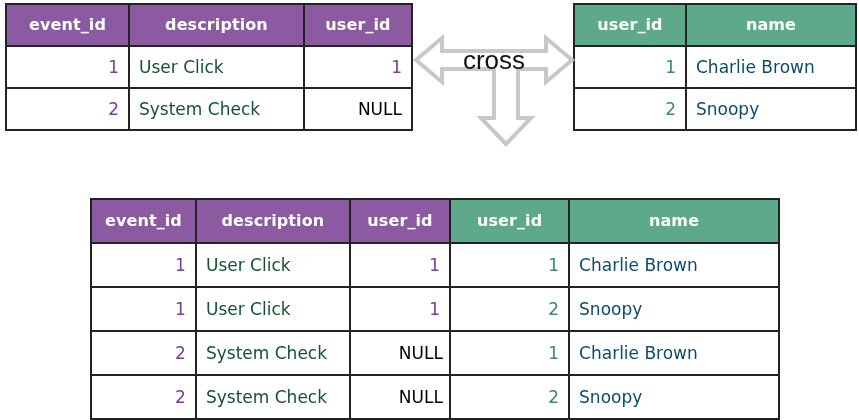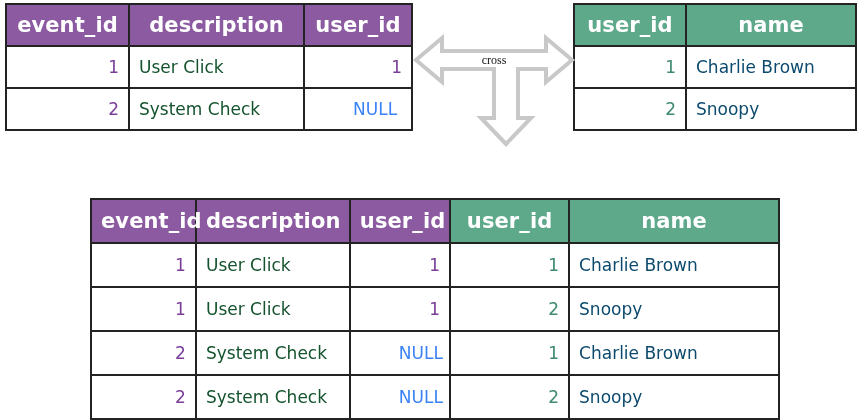--- a/index.html
+++ b/index.html
@@ -28,30 +28,30 @@
     font-size:17px;
     line-height:1;
     white-space:nowrap;
     vertical-align:middle;
   }
   .tbl th{
     color:#ffffff;
     font-weight:bold;
     text-align:center;
     letter-spacing:.1px;
-    font-size:21px;
+    font-size:16px;
   }
   .hdr-purple{background:#8B5AA0;}
   .hdr-green{background:#5FA98B;}
 
   td.num-purple{color:#7A3E98;text-align:right;font-weight:normal;}
   td.txt-purple{color:#14532d;text-align:left;}
   td.num-green{color:#3E8A6D;text-align:right;}
   td.txt-green{color:#0c4a6e;text-align:left;}
-  td.null-cell{color:#3b82f6;padding-left:48px;}
+  td.null-cell{color:#000000;text-align:right;padding-left:48px;}
 
   
   #tbl-events{left:5px;top:3px;width:406px;}
   #tbl-events col.c1{width:123px;}
   #tbl-events col.c2{width:175px;}
   #tbl-events col.c3{width:108px;}
 
   #tbl-users{left:573px;top:3px;width:282px;}
   #tbl-users col.c1{width:112px;}
   #tbl-users col.c2{width:170px;}
@@ -69,23 +69,23 @@
     position:absolute;
     left:412px;top:32px;
     width:164px;height:140px;
   }
   #cross-arrow svg{display:block;width:164px;height:140px;}
   #cross-label{
     position:absolute;
     left:412px;top:32px;
     width:164px;height:56px;
     display:flex;align-items:center;justify-content:center;
-    font-size:12px;
+    font-size:26px;
     color:#111111;
-    font-family:Liberation Serif, serif;
+    font-family:Liberation Sans, sans-serif;
     pointer-events:none;
   }
 </style>
 </head>
 <body>
 
 <div class="stage">
 
   <table class="tbl" id="tbl-events">
     <colgroup>

